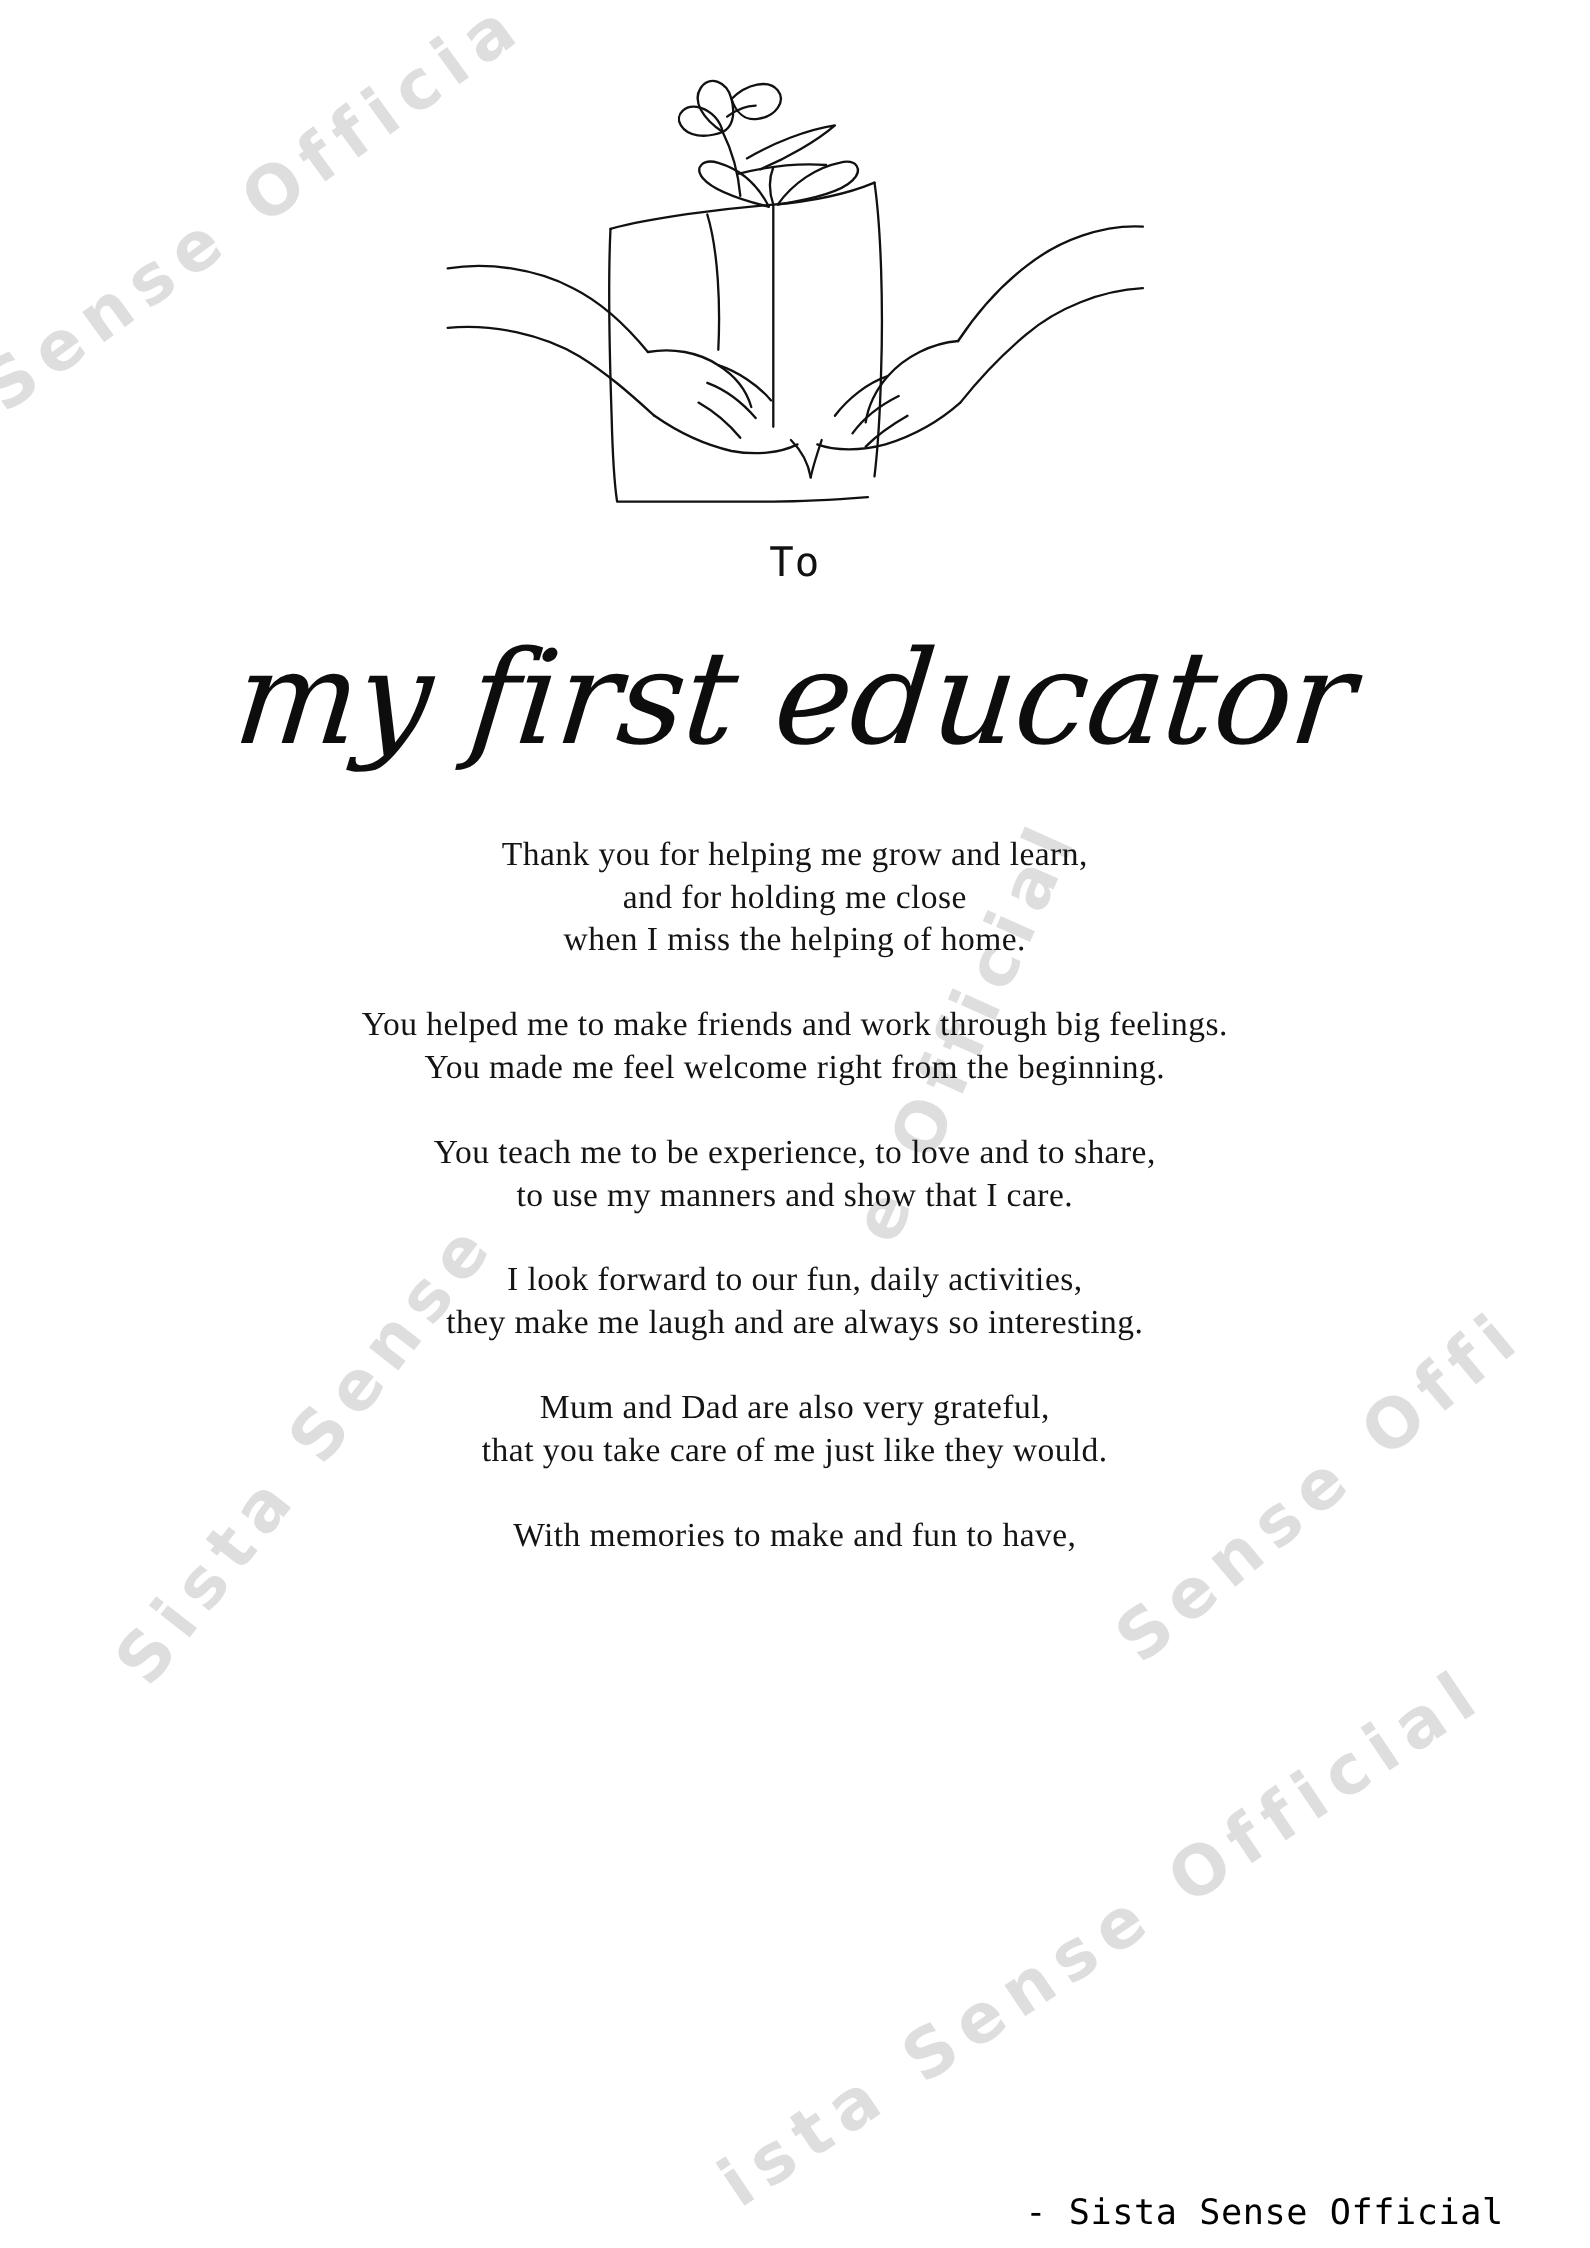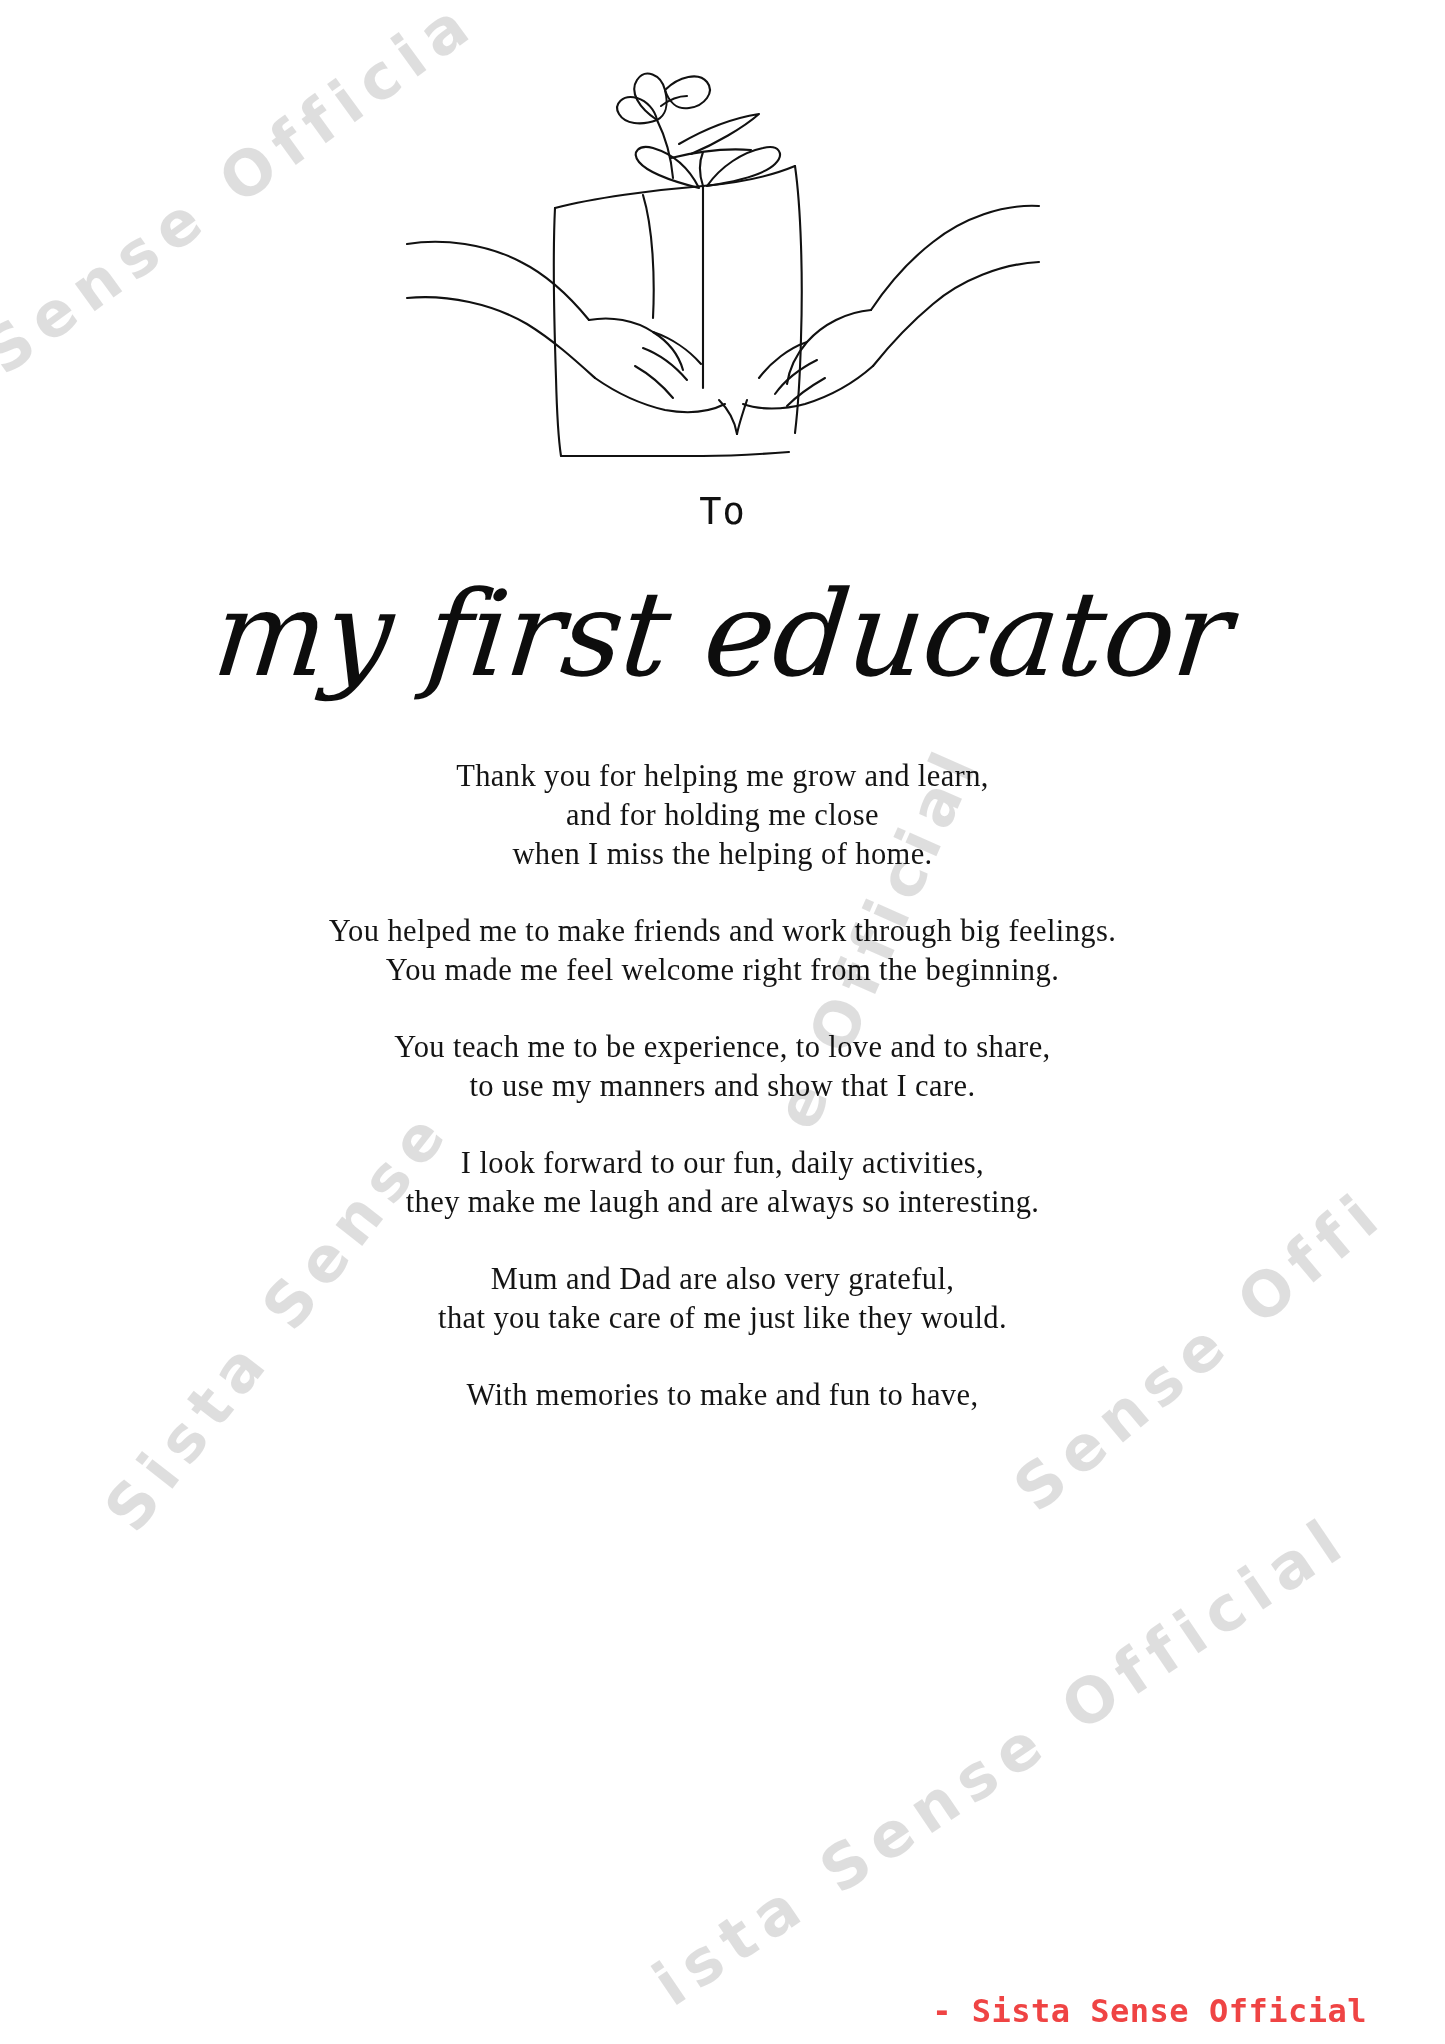--- a/index.html
+++ b/index.html
@@ -113,22 +113,21 @@
   .poem .stanza:last-child { margin-bottom: 0; }
   .poem .line { display: block; white-space: nowrap; }
 
   .signature {
     position: absolute;
     right: 78px;
     bottom: 62px;
     font-family: "DejaVu Sans Mono", monospace;
     font-size: 32px;
     letter-spacing: 0.5px;
-    color: #ef4444;
-    font-weight: bold;
+    color: #000000;
   }
 </style>
 </head>
 <body>
 
 <div class="page">
 
   <svg class="illustration" viewBox="0 0 640 430" fill="none" stroke="#111" stroke-width="2.1" stroke-linecap="round" stroke-linejoin="round">
 
     <path d="M152 160 C150 200 151 270 153 330 C154 370 156 395 158 408 L300 408 C330 408 360 406 386 404"></path>

